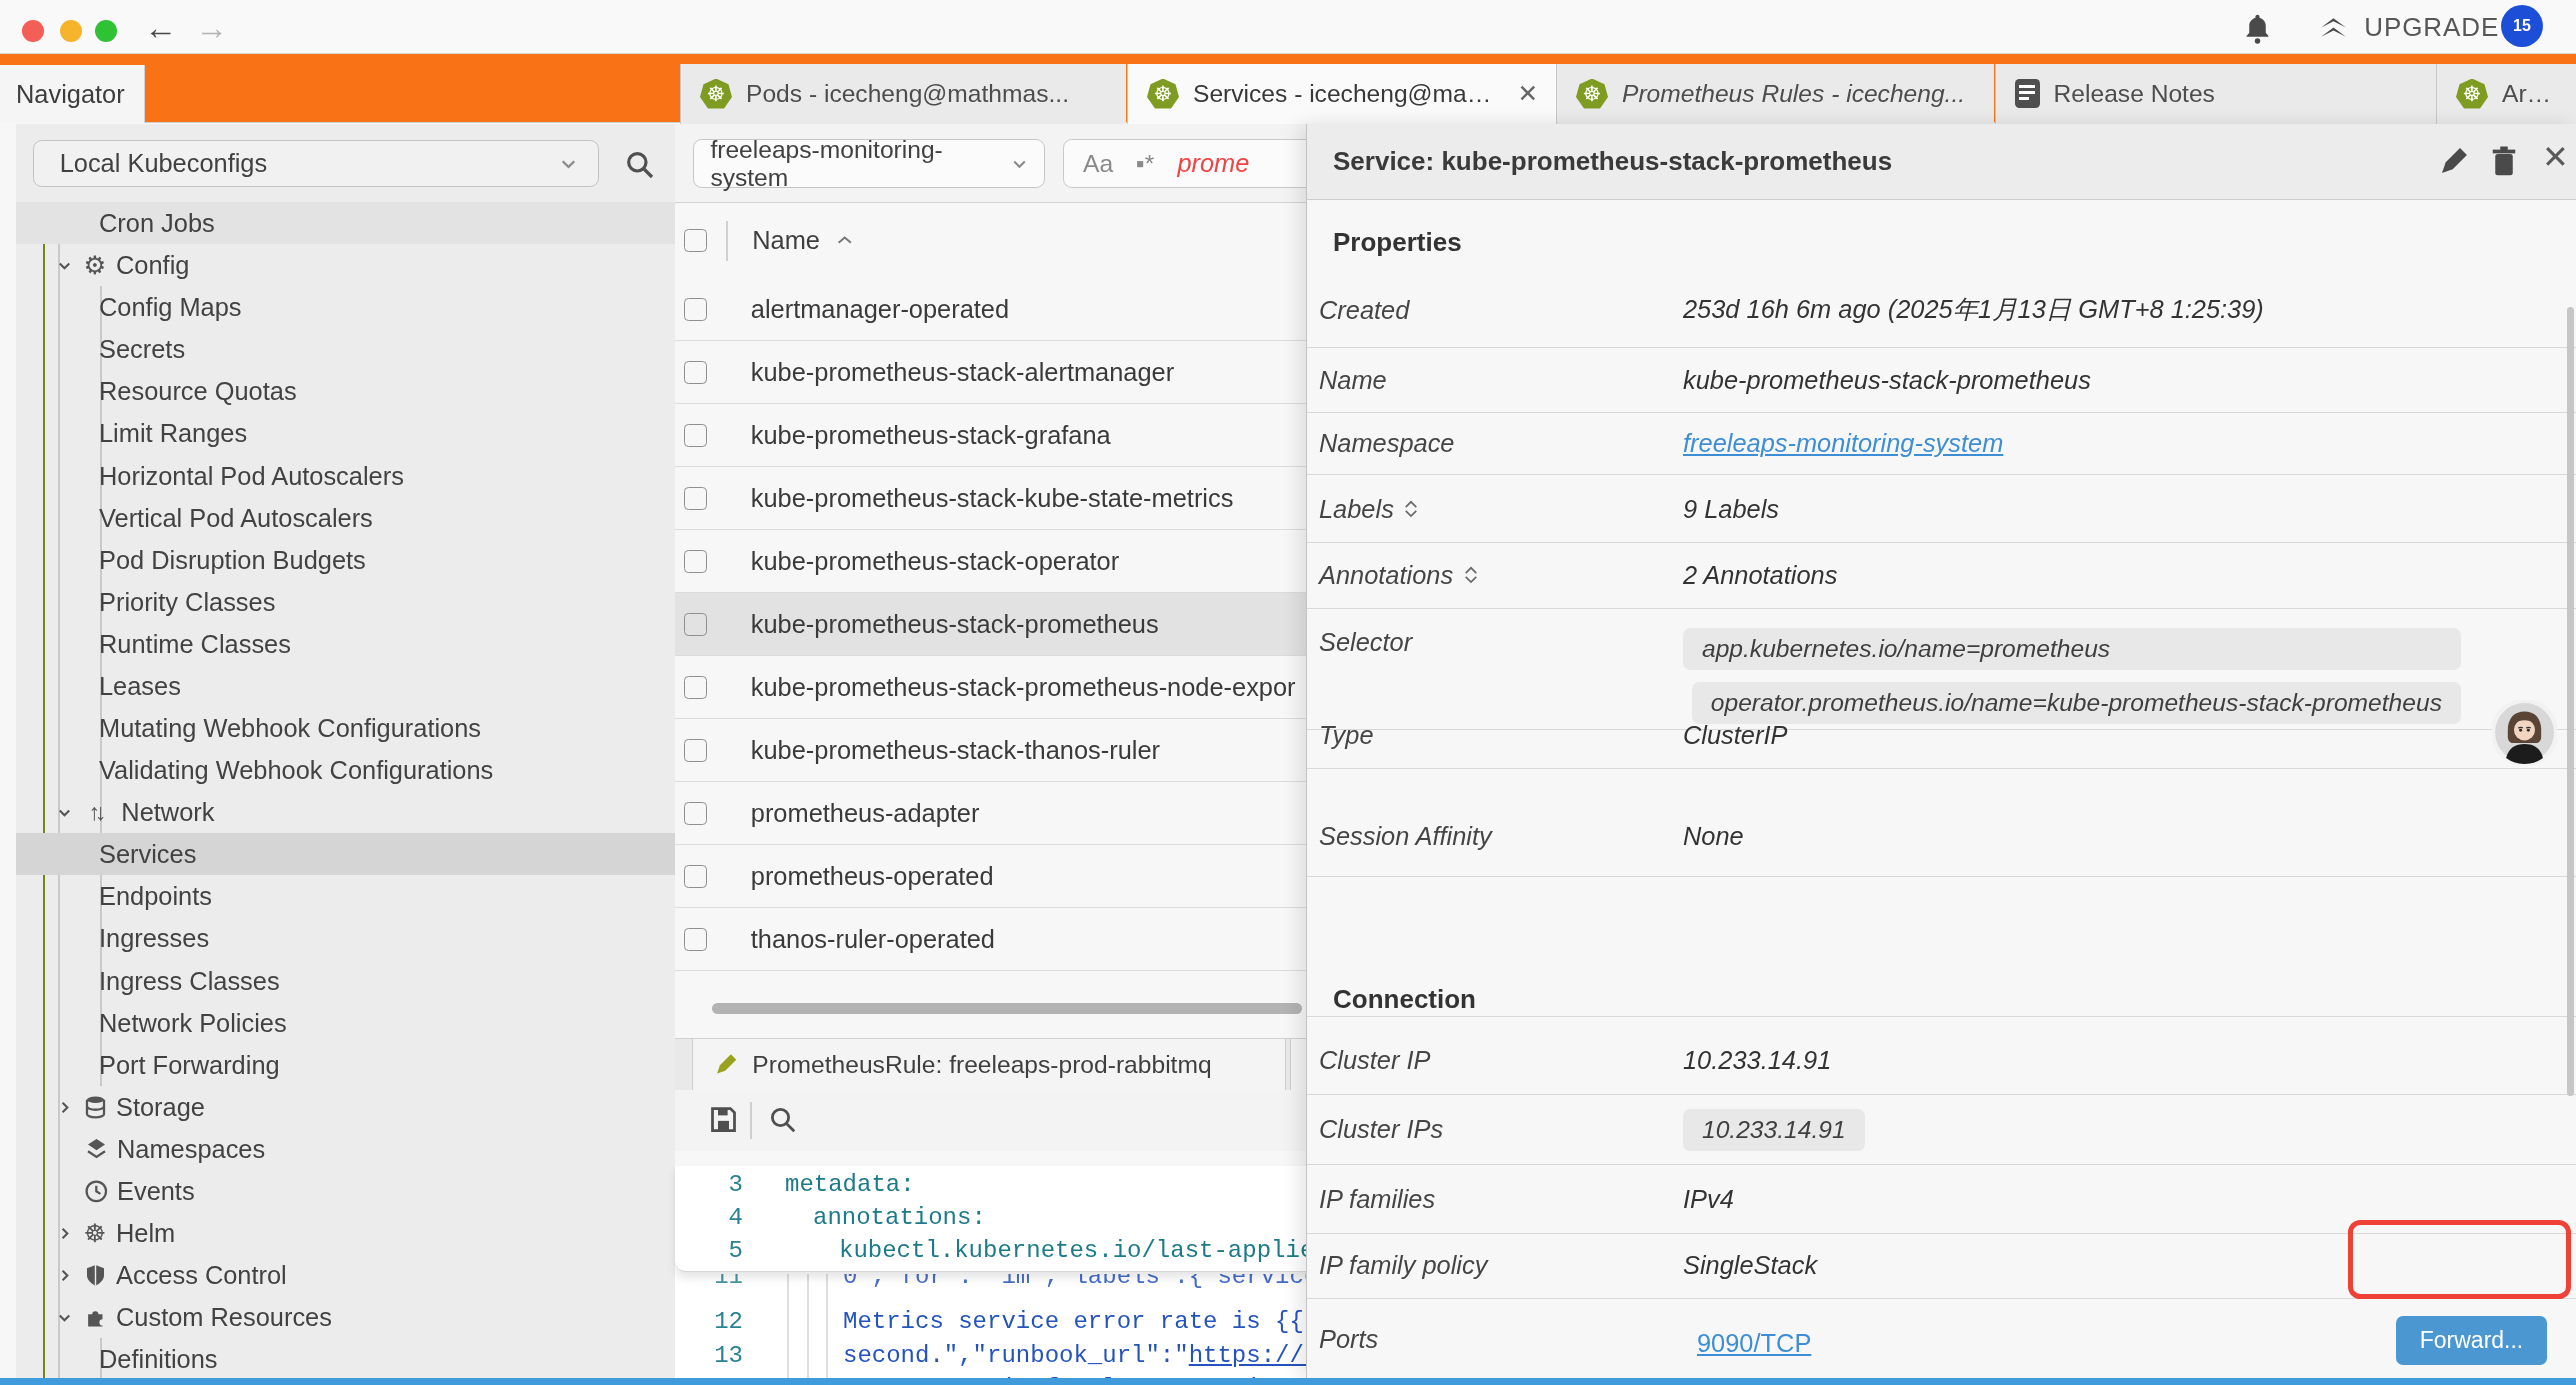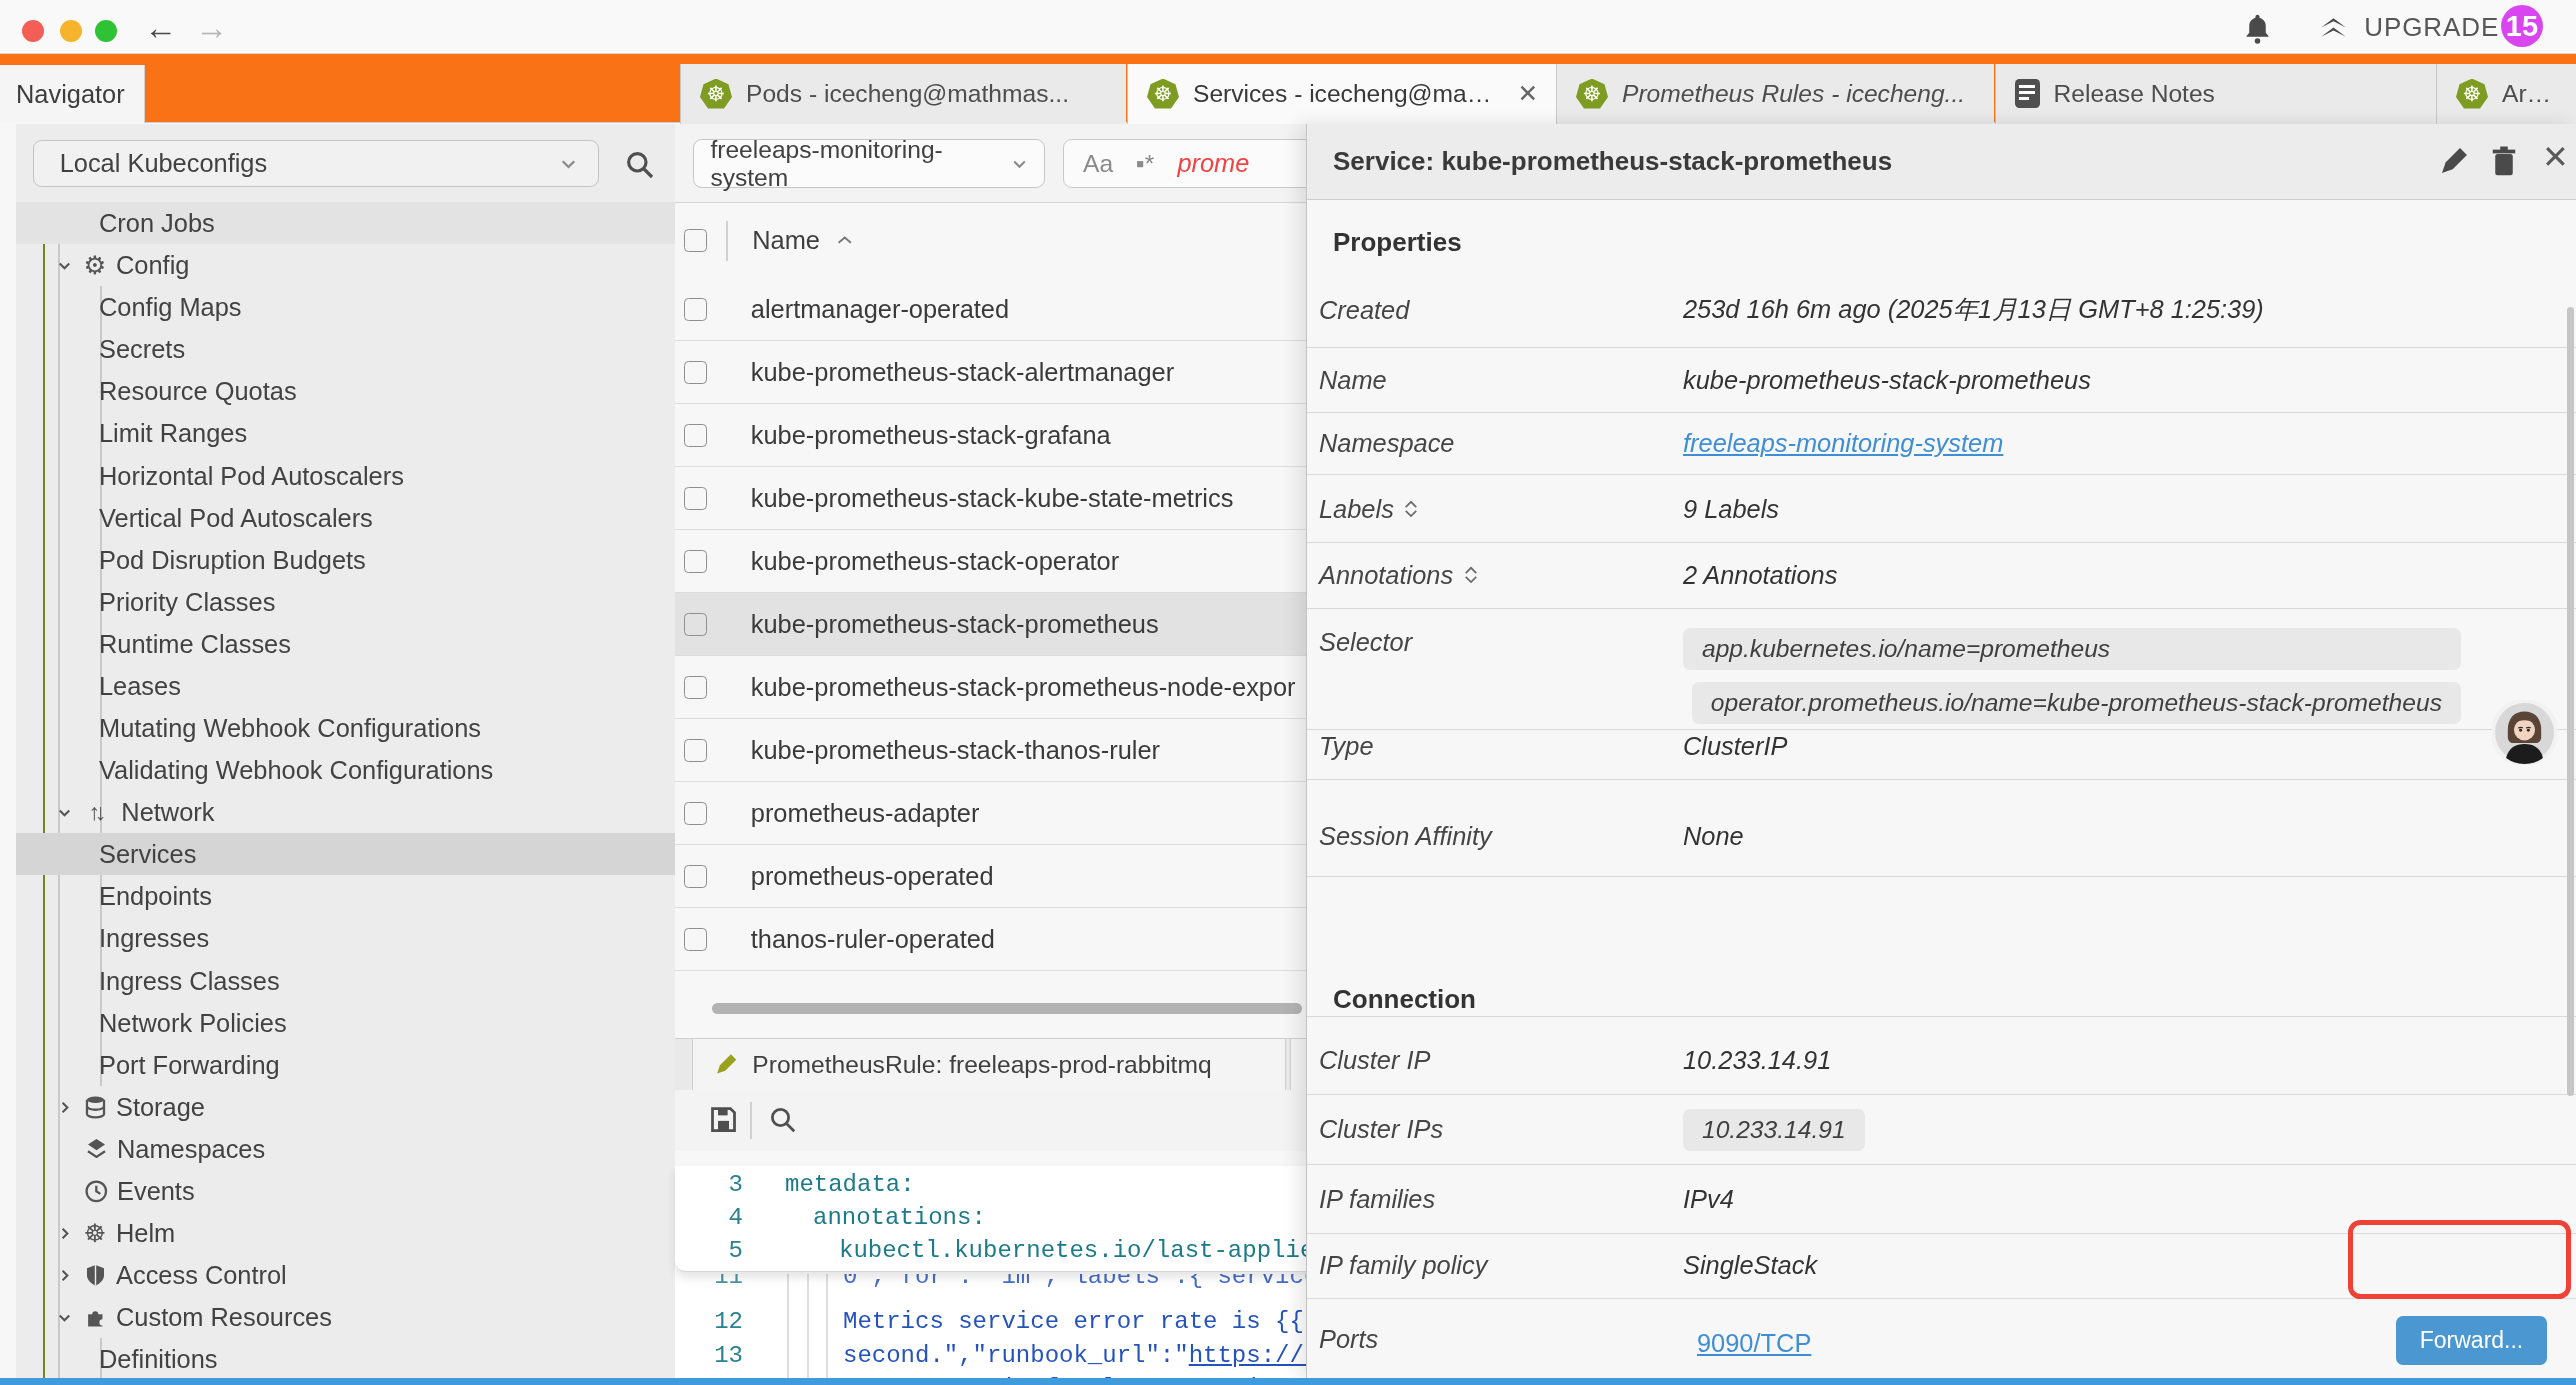--- a/index.html
+++ b/index.html
@@ -15,21 +15,21 @@
   #tl-close{ left:22px; background:#f35f57; }
   #tl-min  { left:60px; background:#f6b32c; }
   #tl-max  { left:95px;background:#2fc235; }
   .navarrow { position:absolute; top:8.8px; font-size:33px; font-weight:bold; }
   #back-arrow { left:144px; color:#4a4a4a; }
   #fwd-arrow  { left:195px; color:#b4b4b4; }
   #bell { left:2241px; top:10.5px; }
   #upgrade { left:2315px; top:8.8px; display:flex; align-items:center; gap:12.3px; }
   #upgrade-label { font-size:26px; color:#575757; letter-spacing:0.9px; }
   #badge { left:2501px; top:5.3px; width:42px; height:42px; border-radius:50%;
-           background:#d946ef; color:#fff; font-size:29px; font-weight:bold;
+           background:#1d4ed8; color:#fff; font-size:16px; font-weight:bold;
            display:flex; align-items:center; justify-content:center; }
 
   
   #tabstrip { left:0; top:54px; width:2576px; height:69px; background:#f97316;
               border-bottom:1.8px solid #cdcdcd; }
   .tab { position:absolute; top:9.6px; height:60px; display:flex; align-items:center;
          gap:14px; padding:0 19px; background:#eaeaea; border-left:1.8px solid #c8c8c8;
          overflow:hidden; white-space:nowrap; }
   .tab .tlabel { font-size:24.6px; color:#4d4d4d; overflow:hidden; text-overflow:ellipsis; }
   .tab.active { background:#fafafa; }
@@ -597,21 +597,21 @@
         </span>
         <span class="dvalue">2 Annotations</span>
       </div>
       <div class="drow" id="row-selector" style="top:407px;height:121px">
         <span class="dlabel">Selector</span>
         <span id="selector-chips">
           <span class="chip">app.kubernetes.io/name=prometheus</span>
           <span class="chip">operator.prometheus.io/name=kube-prometheus-stack-prometheus</span>
         </span>
       </div>
-      <div class="drow" style="top:511px;height:67px">
+      <div class="drow" style="top:500px;height:67px">
         <span class="dlabel">Type</span>
         <span class="dvalue">ClusterIP</span>
       </div>
       <div class="drow" style="top:594px;height:81px">
         <span class="dlabel">Session Affinity</span>
         <span class="dvalue">None</span>
       </div>
 
       <div class="dheading" style="top:782px">Connection</div>
 

